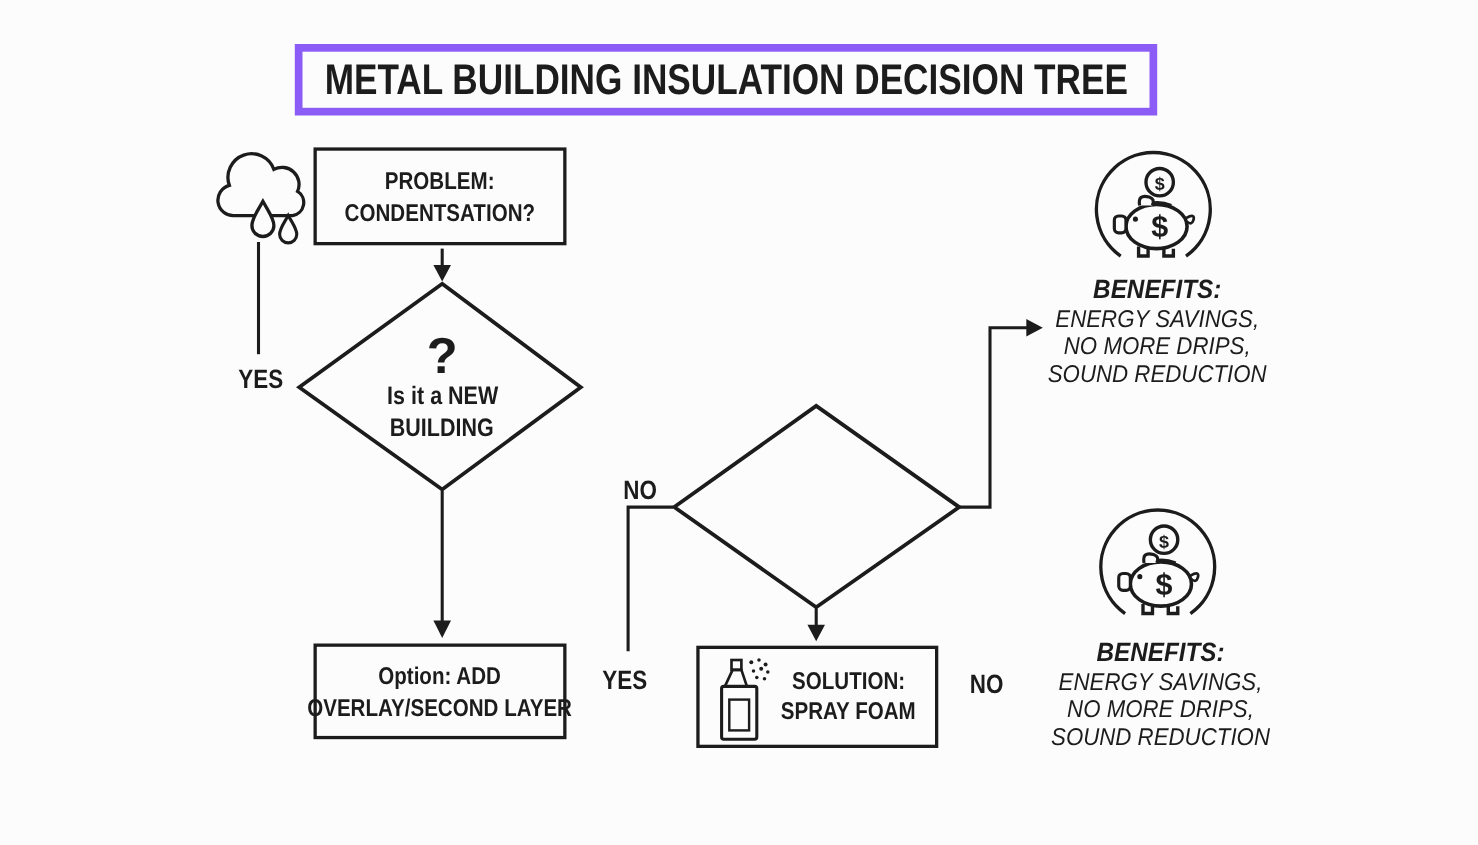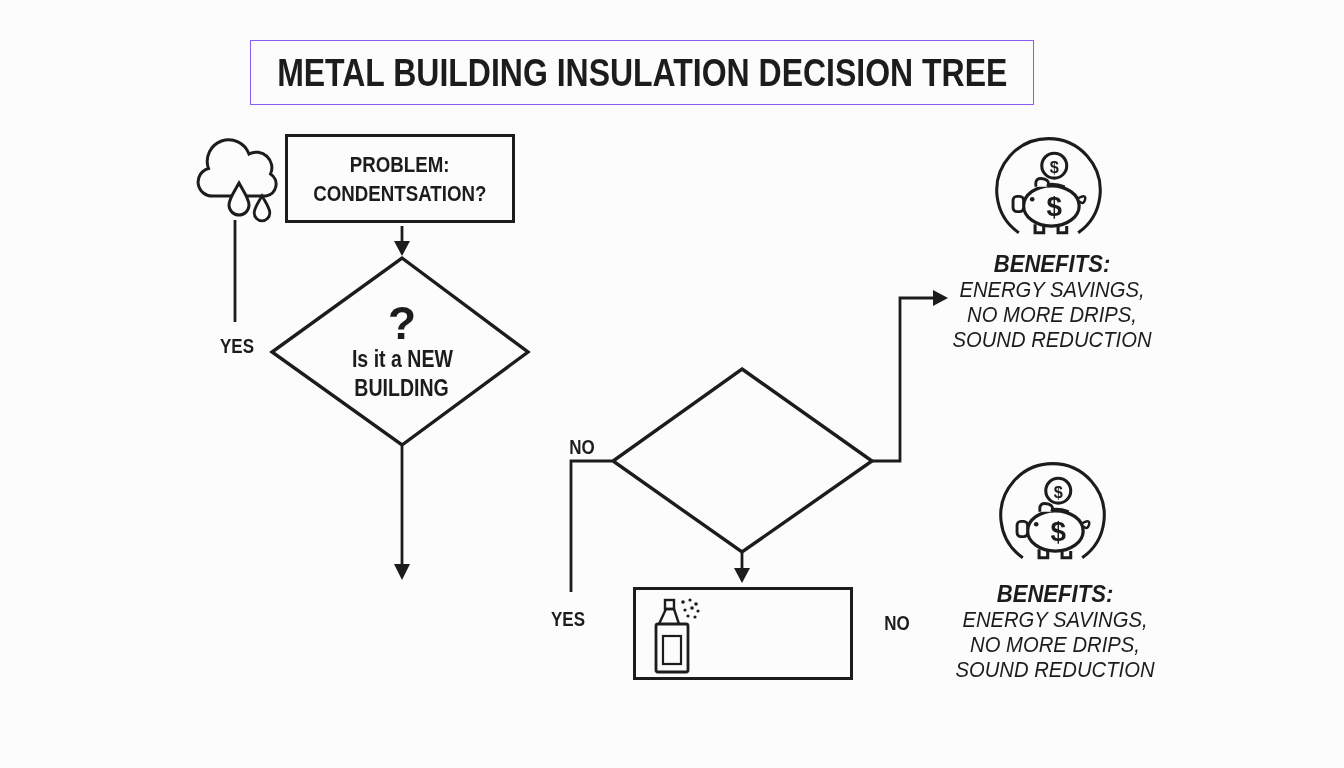--- a/index.html
+++ b/index.html
@@ -9,27 +9,27 @@
   }
   svg.layer{position:absolute;left:0;top:0;width:1344px;height:768px;}
   .box{
     position:absolute;box-sizing:border-box;border:3px solid #1c1c1c;
     display:flex;flex-direction:column;align-items:center;justify-content:center;
     text-align:center;font-weight:bold;line-height:29px;font-size:22px;
   }
   .cond{display:inline-block;white-space:nowrap;transform:scaleX(0.85);transform-origin:50% 50%;}
   .cond92{display:block;white-space:nowrap;transform:scaleX(0.92);transform-origin:50% 50%;}
   .title-box{
-    position:absolute;left:250px;top:40px;width:784px;height:65px;box-sizing:border-box;
-    border:1px solid #8b5cf6;display:flex;align-items:center;justify-content:center;
+    position:absolute;left:268px;top:40px;width:784px;height:65px;box-sizing:border-box;
+    border:7px solid #8b5cf6;display:flex;align-items:center;justify-content:center;
   }
   .title-text{font-weight:bold;font-size:39px;white-space:nowrap;transform:scaleX(0.82);letter-spacing:0px;}
   .dtext{position:absolute;display:flex;flex-direction:column;align-items:center;justify-content:center;text-align:center;font-weight:bold;}
   .qmark{font-size:46px;line-height:44px;font-weight:bold;}
-  .lbl{position:absolute;width:60px;text-align:center;font-weight:bold;font-size:20px;line-height:26px;}
+  .lbl{position:absolute;width:60px;text-align:center;font-weight:bold;font-size:24px;line-height:26px;}
   .benefits{position:absolute;width:230px;text-align:center;font-style:italic;}
   .benefits .hd{font-weight:bold;font-size:24px;line-height:27px;}
   .benefits .it{font-size:22px;line-height:25px;font-weight:normal;}
 </style>
 </head>
 <body>
 
 <div class="canvas">
 
   <svg class="layer" viewBox="0 0 1344 768">
@@ -123,23 +123,31 @@
     <span class="cond">PROBLEM:</span>
     <span class="cond">CONDENTSATION?</span>
   </div>
 
   <div class="dtext" style="left:292px;top:276px;width:220px;height:152px;">
     <span class="qmark">?</span>
     <span class="cond" style="font-size:23px;line-height:29px;">Is it a NEW</span>
     <span class="cond" style="font-size:23px;line-height:29px;">BUILDING</span>
   </div>
 
+  <div class="box" style="left:285px;top:585px;width:230px;height:87px;">
+    <span class="cond">Option: ADD</span>
+    <span class="cond">OVERLAY/SECOND LAYER</span>
+  </div>
 
 
   <div class="box" style="left:633px;top:587px;width:220px;height:93px;"></div>
+  <div class="dtext" style="left:695px;top:600px;width:152px;height:66px;">
+    <span class="cond" style="font-size:22px;line-height:28px;">SOLUTION:</span>
+    <span class="cond" style="font-size:22px;line-height:28px;">SPRAY FOAM</span>
+  </div>
 
   <div class="lbl" style="left:207px;top:333px;">
     <span class="cond">YES</span>
   </div>
   <div class="lbl" style="left:552px;top:434px;">
     <span class="cond">NO</span>
   </div>
   <div class="lbl" style="left:538px;top:606px;">
     <span class="cond">YES</span>
   </div>

